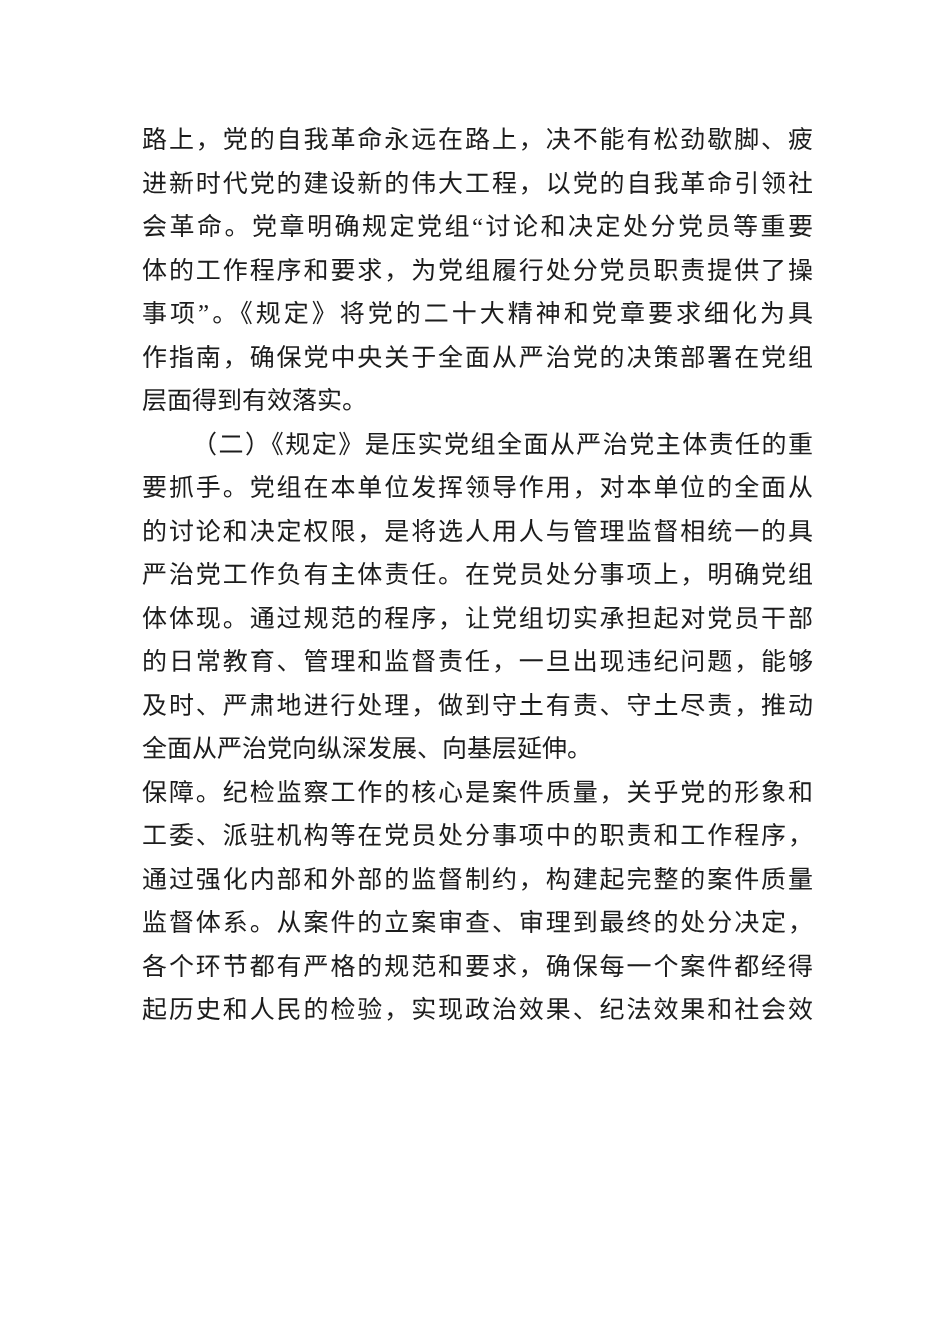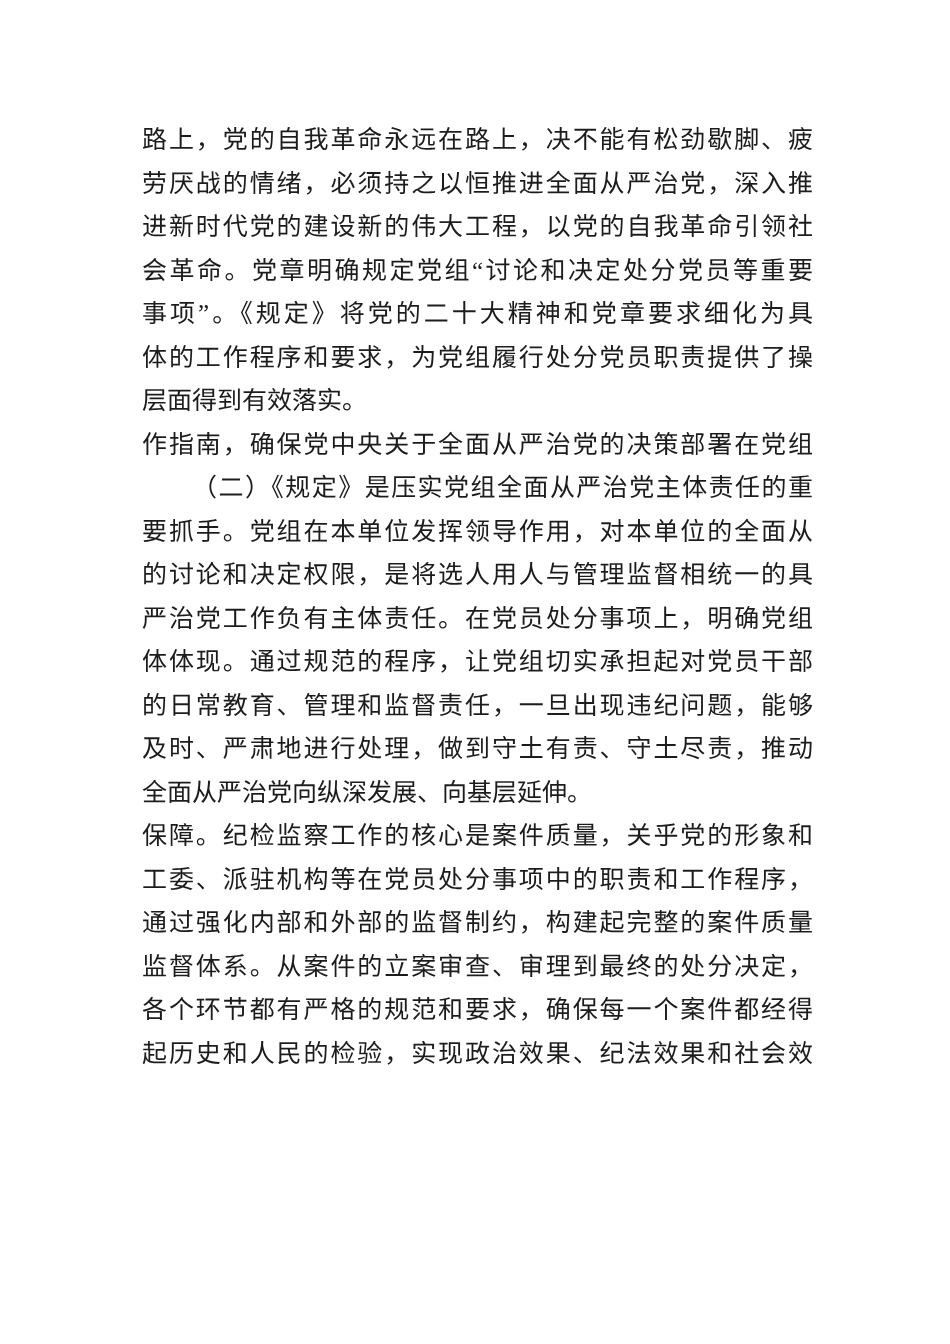--- a/index.html
+++ b/index.html
@@ -44,27 +44,26 @@
   }
 </style>
 </head>
 <body>
 
 <div class="page">
   <div class="doc-body">
 
     <div class="para">
       <div class="line">路上，党的自我革命永远在路上，决不能有松劲歇脚、疲</div>
-      <div class="line">劳厌战的情绪，必须持之以恒推进全面从严治党，深入推</div>
       <div class="line">进新时代党的建设新的伟大工程，以党的自我革命引领社</div>
       <div class="line">会革命。党章明确规定党组“讨论和决定处分党员等重要</div>
+      <div class="line">体的工作程序和要求，为党组履行处分党员职责提供了操</div>
       <div class="line">事项”。《规定》将党的二十大精神和党章要求细化为具</div>
-      <div class="line">体的工作程序和要求，为党组履行处分党员职责提供了操</div>
+      <div class="line">作指南，确保党中央关于全面从严治党的决策部署在党组</div>
       <div class="line last">层面得到有效落实。</div>
-      <div class="line">作指南，确保党中央关于全面从严治党的决策部署在党组</div>
     </div>
 
     <div class="para">
       <div class="line indent">（二）《规定》是压实党组全面从严治党主体责任的重</div>
       <div class="line">要抓手。党组在本单位发挥领导作用，对本单位的全面从</div>
       <div class="line">的讨论和决定权限，是将选人用人与管理监督相统一的具</div>
       <div class="line">严治党工作负有主体责任。在党员处分事项上，明确党组</div>
       <div class="line">体体现。通过规范的程序，让党组切实承担起对党员干部</div>
       <div class="line">的日常教育、管理和监督责任，一旦出现违纪问题，能够</div>
       <div class="line">及时、严肃地进行处理，做到守土有责、守土尽责，推动</div>

